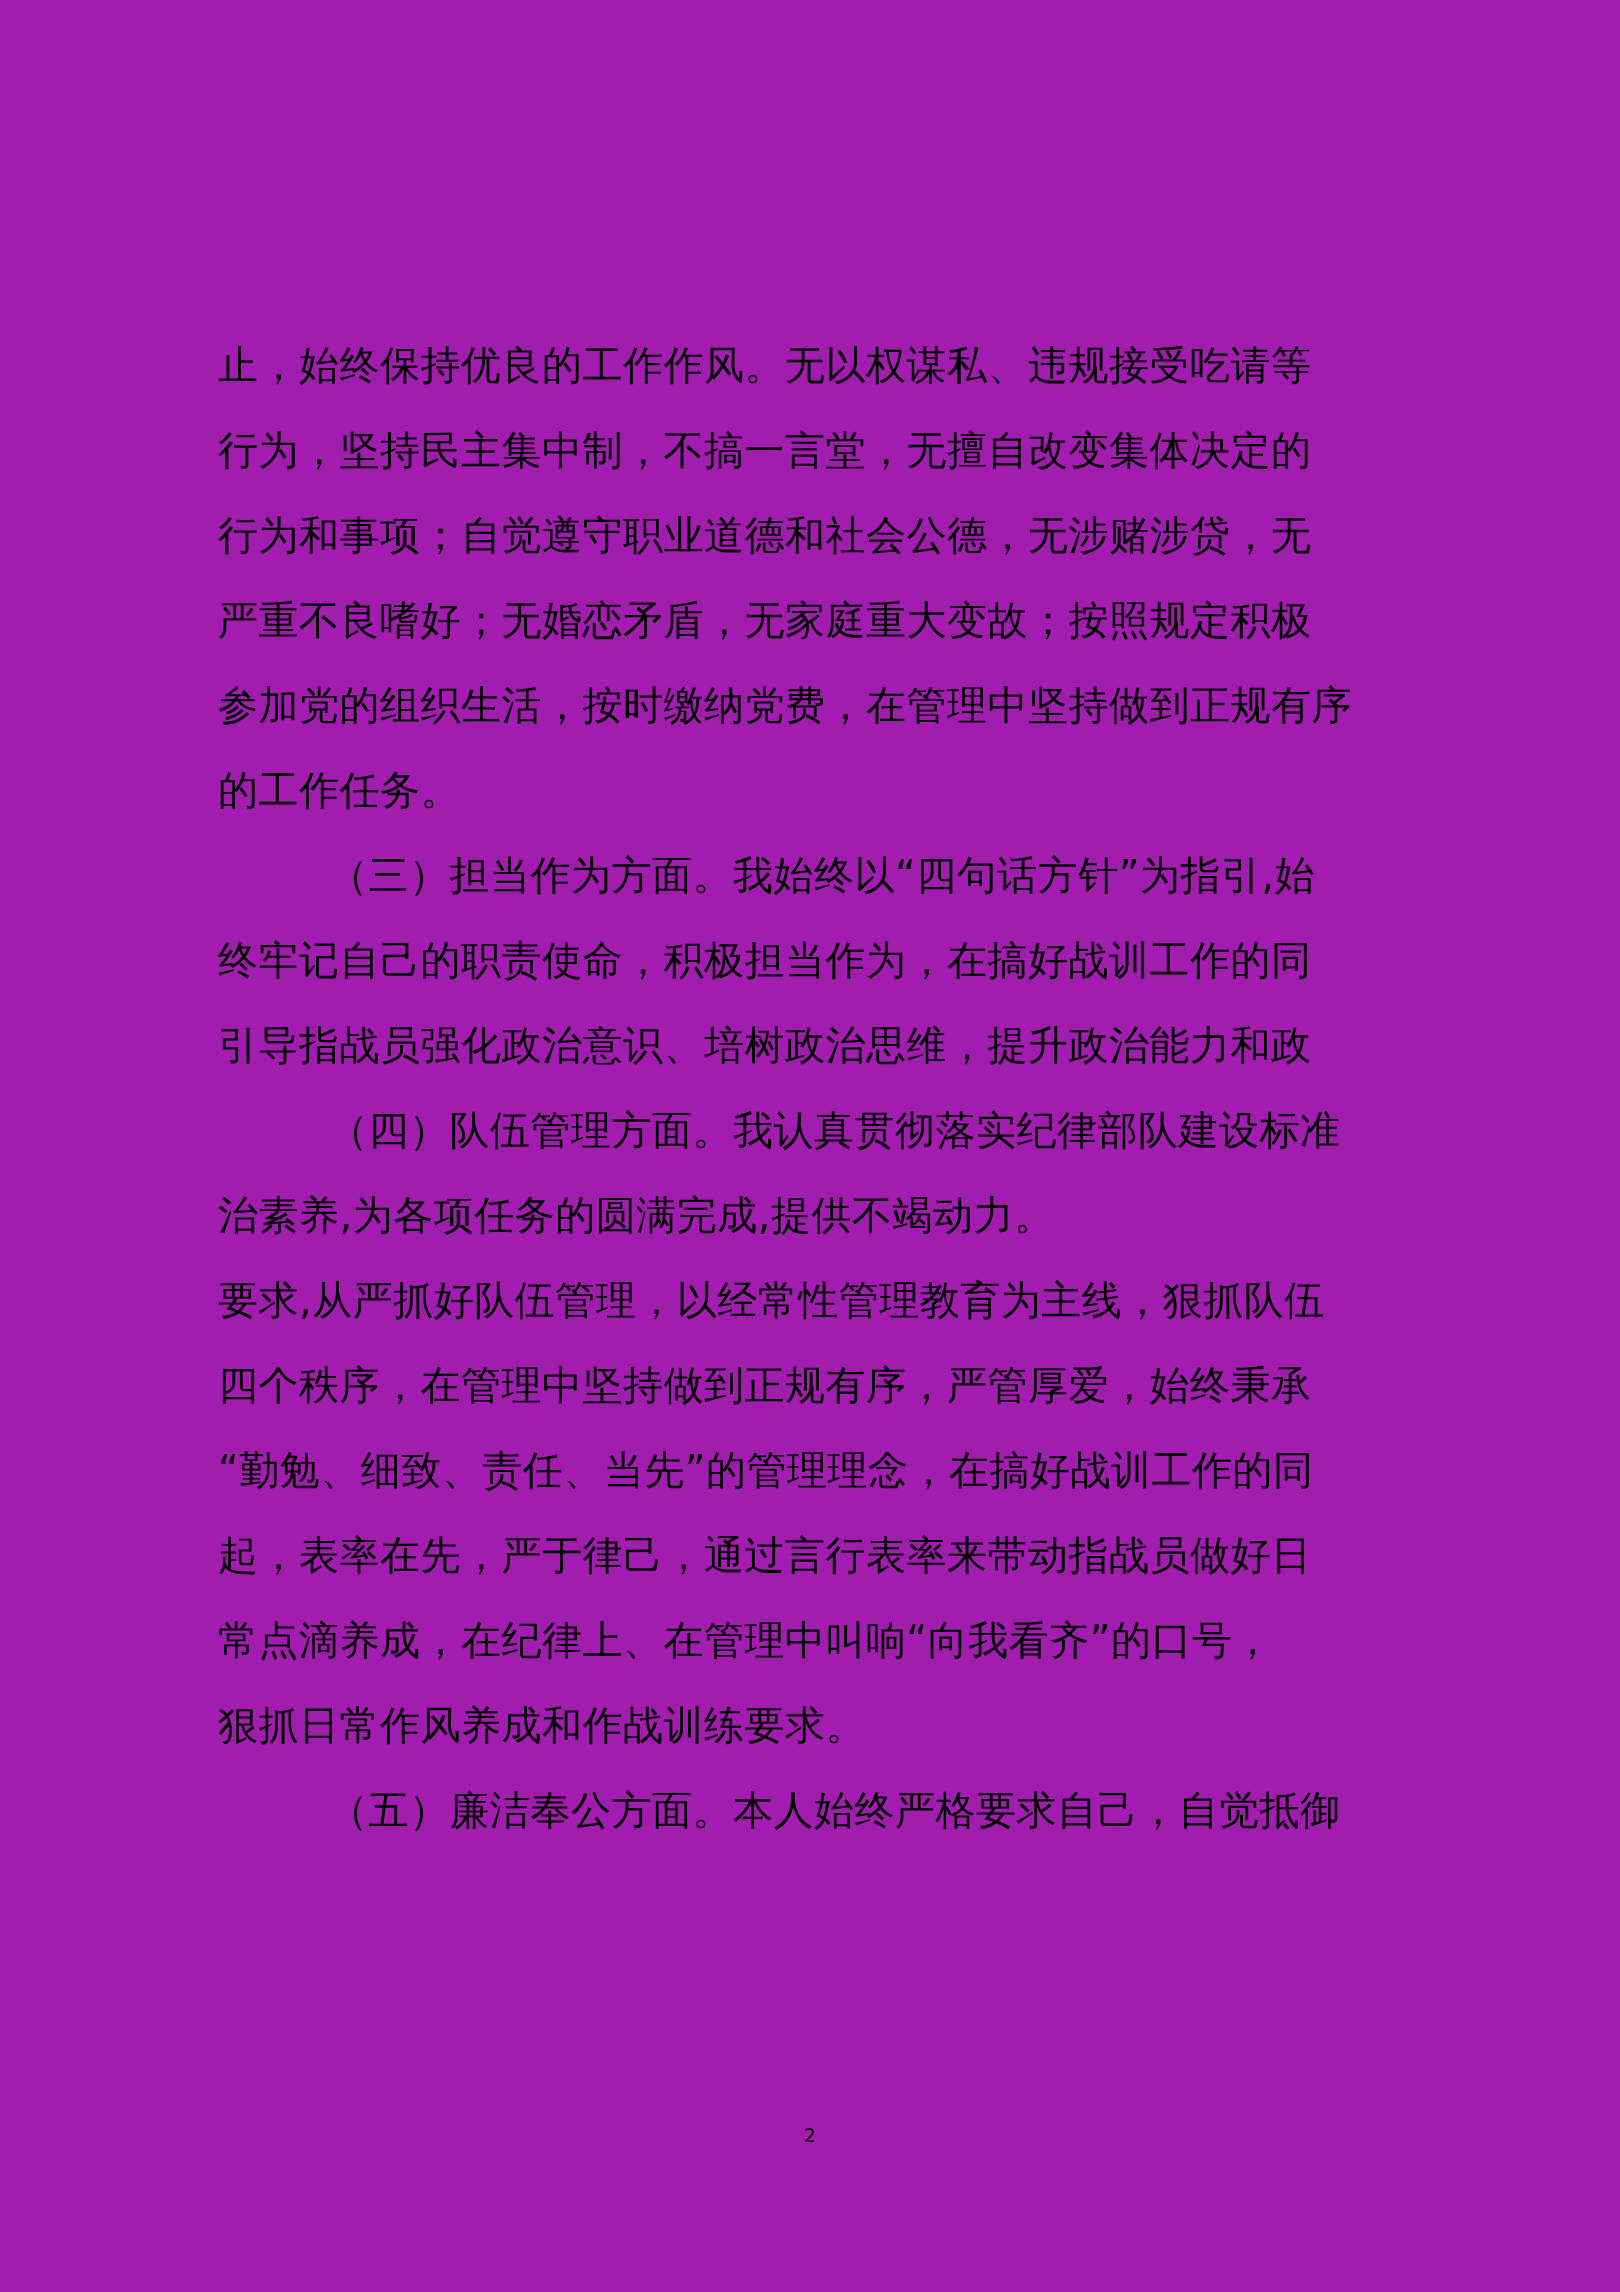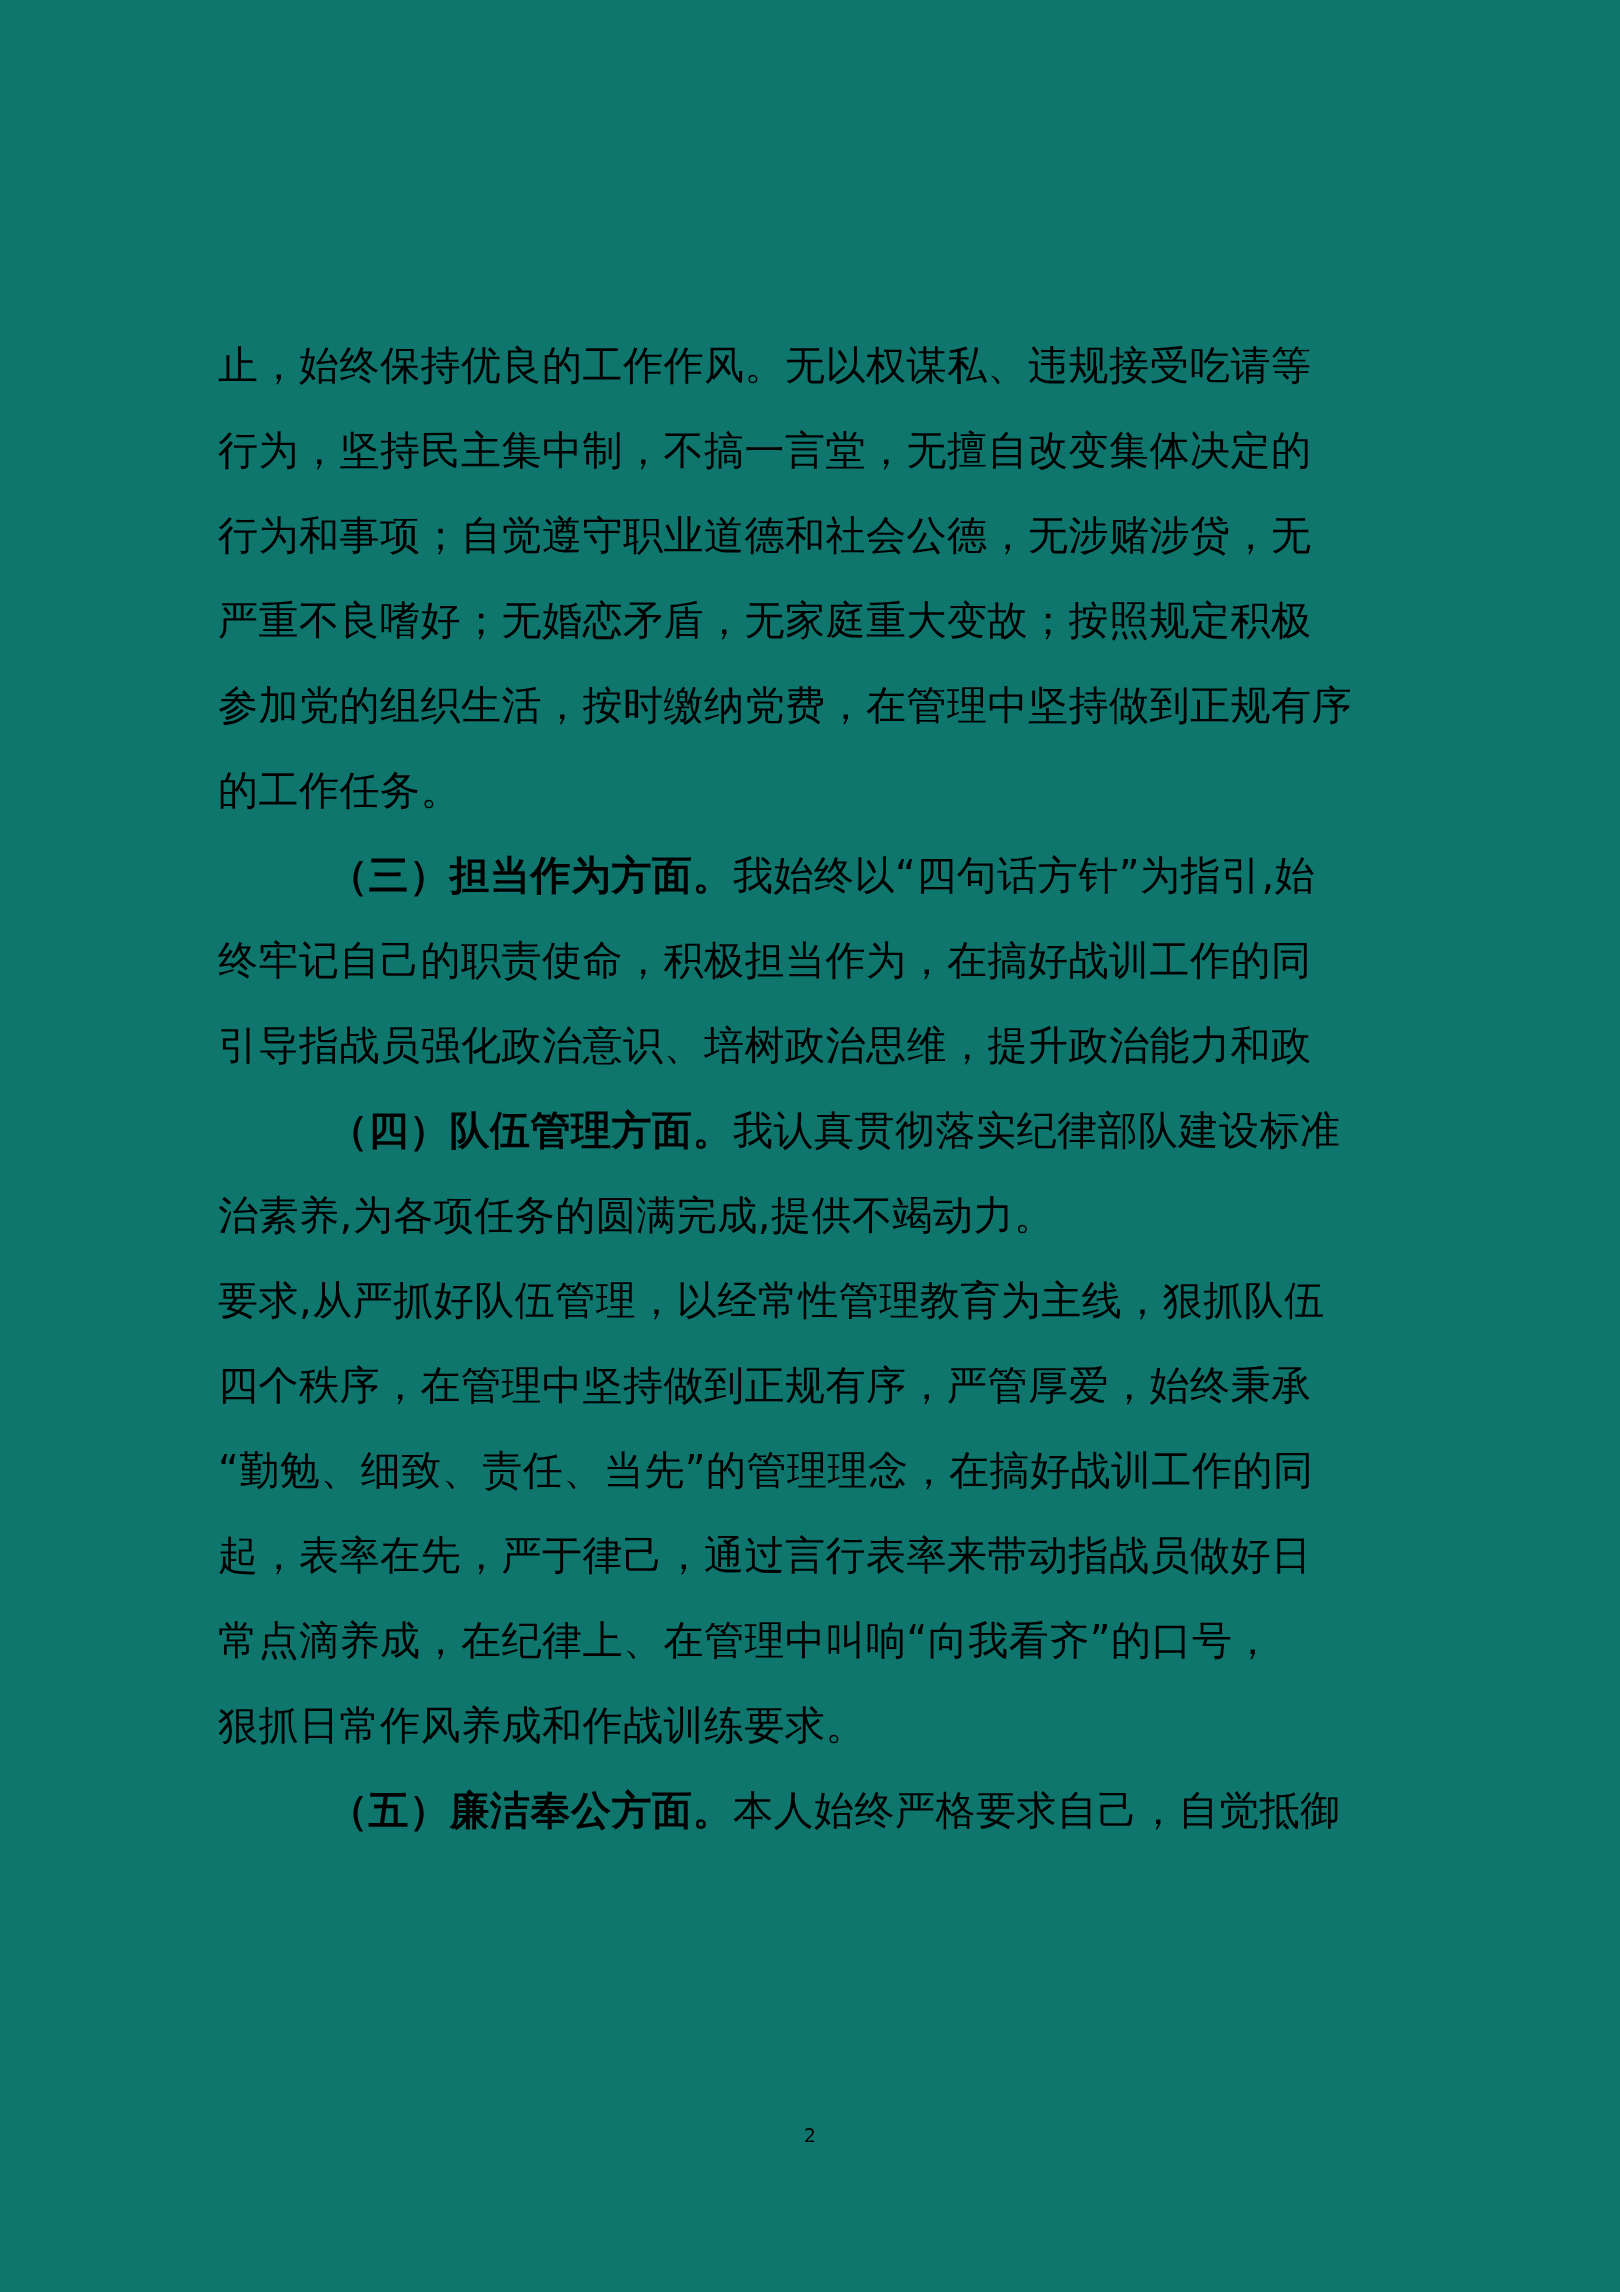--- a/index.html
+++ b/index.html
@@ -1,27 +1,27 @@
 <!DOCTYPE html>
 <html><head>
   <meta charset="utf-8">
   <style>
     html, body { margin: 0; padding: 0; background: #ffffff; }
     body { width: 1620px; height: 2293px; position: relative; overflow: hidden; }
     .page {
-      position: absolute; left: 0; top: 0; width: 1620px; height: 2293px; background: #0f766e;
+      position: absolute; left: 0; top: 0; width: 1620px; height: 2293px; background: #a21caf;
       font-family: "DejaVu Sans", "Liberation Sans", sans-serif; color: #000000;
     }
     .body-text {
       position: absolute; left: 218px; top: 323px; width: 1191px;
       font-size: 40px; line-height: 85px; letter-spacing: 0.5px;
     }
     .line { white-space: nowrap; height: 85px; }
     .indent { padding-left: 110px; }
-    .heading { font-weight: bold; }
+    .heading { font-weight: normal; }
     .page-number {
       position: absolute; left: 0; width: 1620px; top: 2125px; text-align: center;
       font-family: "DejaVu Sans", sans-serif; font-size: 18.6px; color: #000000;
     }
   </style>
 </head>
 <body>
 
 <div class="page">
   <div class="body-text">

